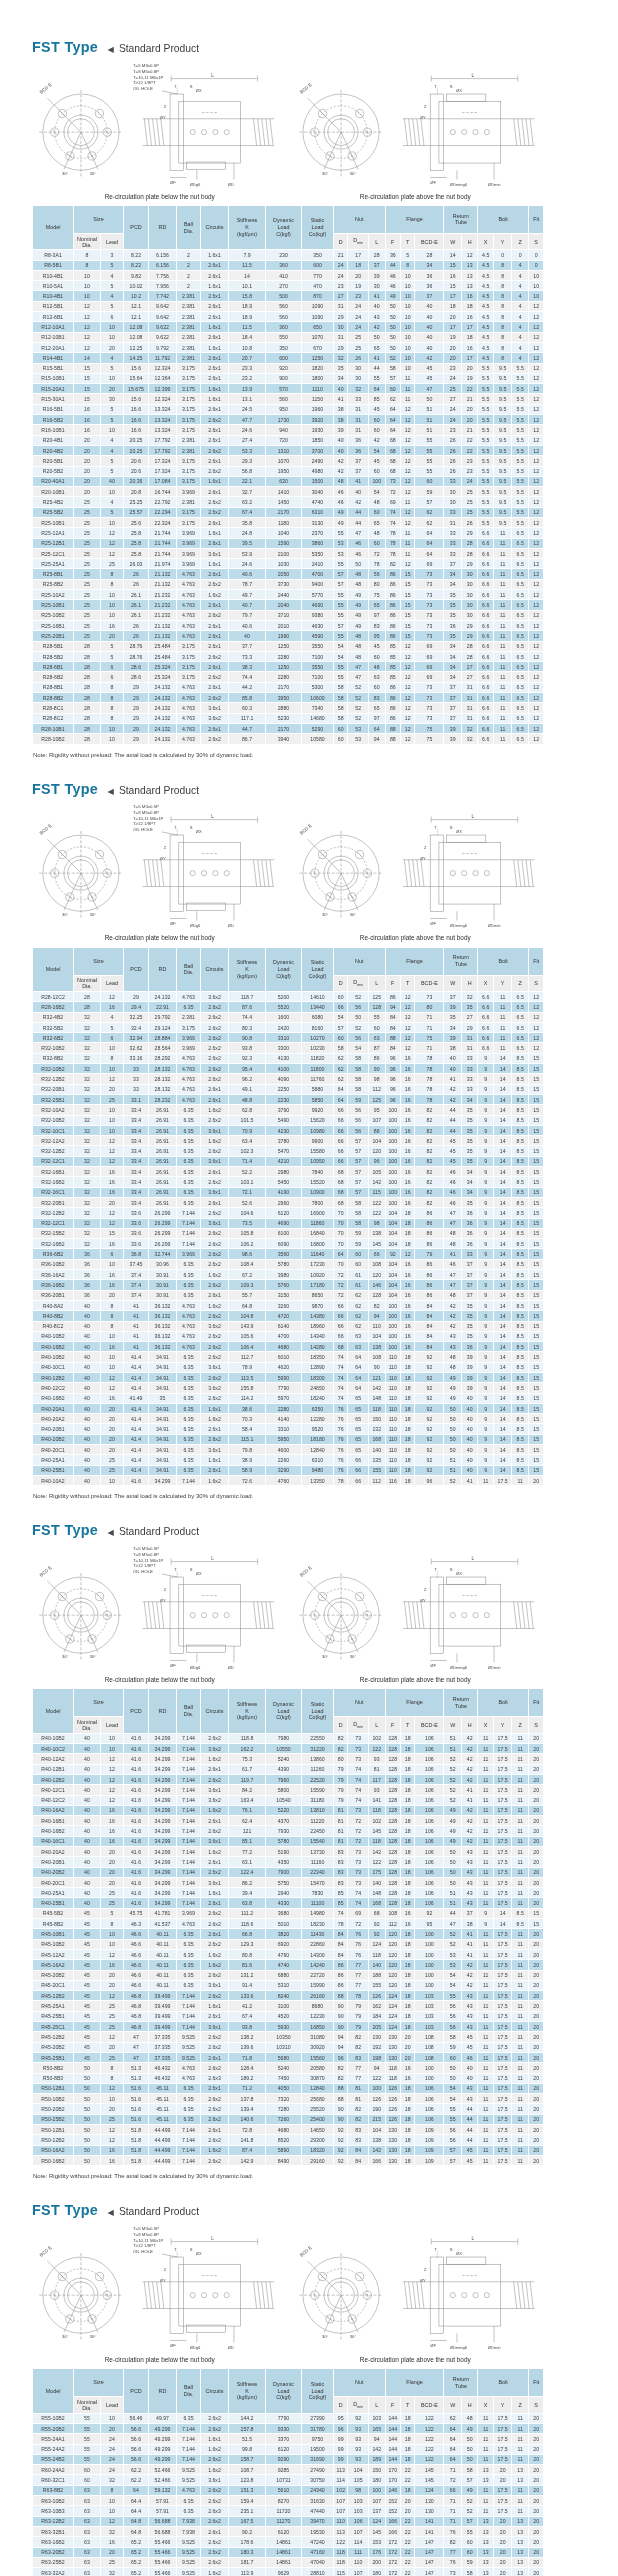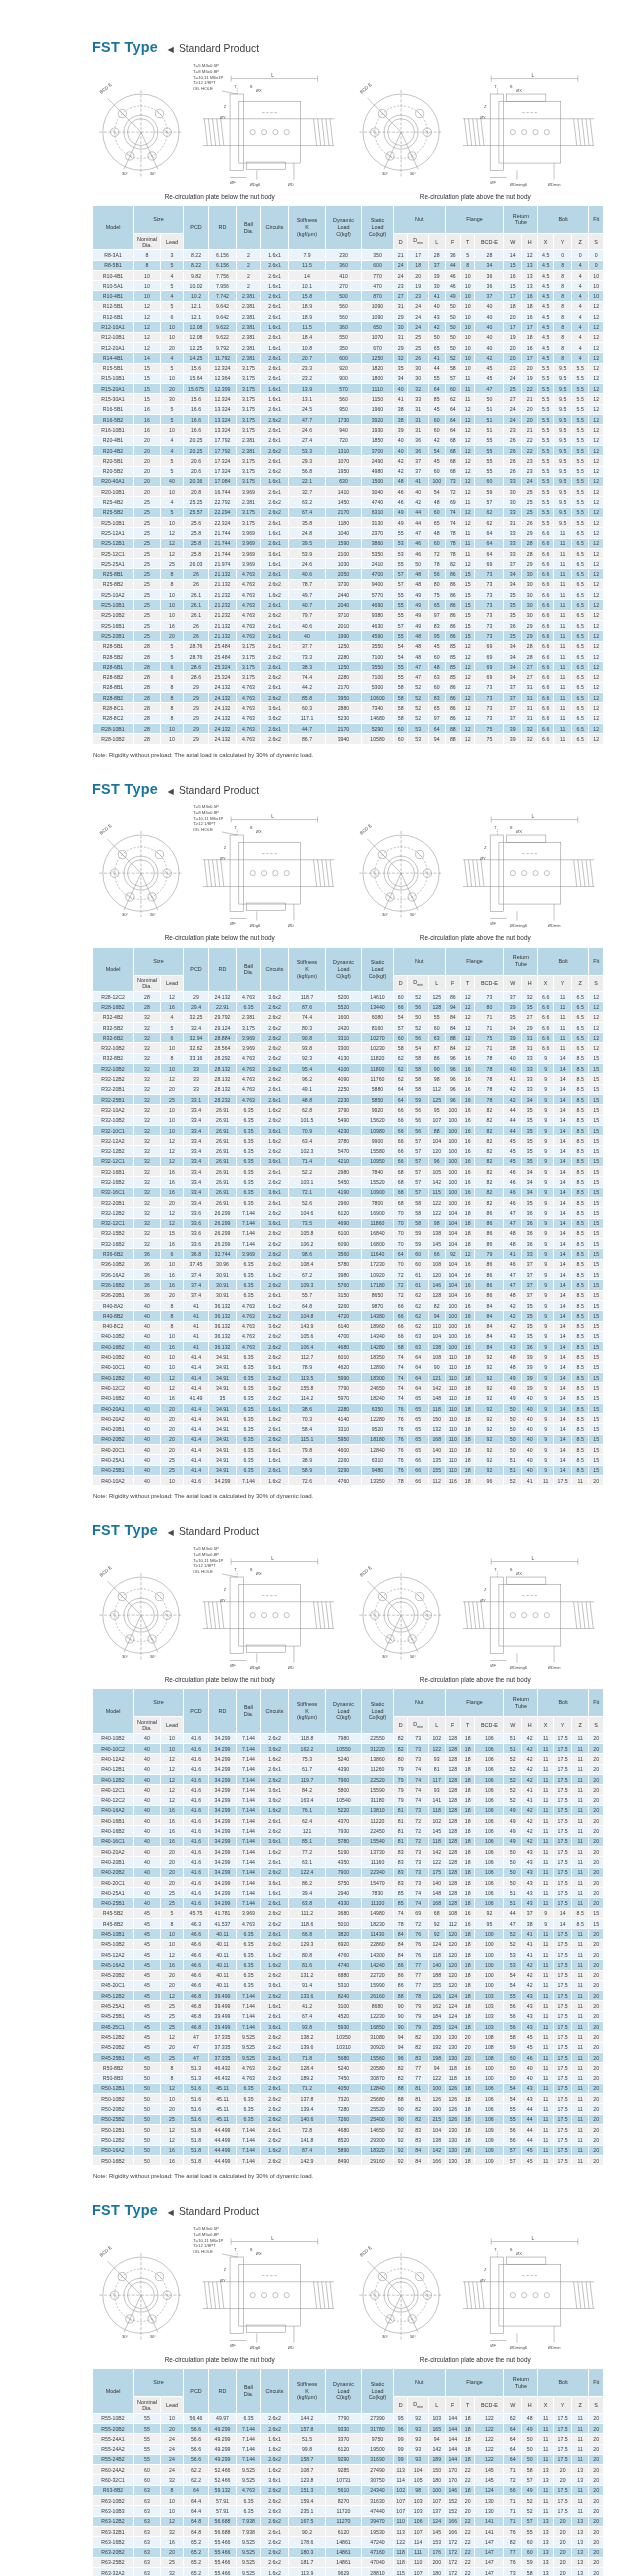--- a/index.html
+++ b/index.html
@@ -1,18 +1,18 @@
 <!DOCTYPE html>
 <html style="font-size:8.2px"><head>
 <meta charset="utf-8">
 <style>
   html,body{margin:0;padding:0;background:#ffffff;}
   body{width:618px;height:3609px;overflow:hidden;font-family:"Liberation Sans",sans-serif;color:#3d3d3d;}
   #page{position:relative;width:618px;}
-  .sec{margin-left:92px;width:511px;}
+  .sec{margin-left:32px;width:511px;}
   .sec.first{padding-top:39px;}
   .sec + .sec{margin-top:23px;}
   .sec-title{height:18.5px;display:flex;align-items:baseline;margin-bottom:3.1px;}
   .fst-title{color:#17759d;font-size:14.4px;font-weight:bold;letter-spacing:0.3px;}
   .tri{color:#4a4a4a;font-size:8.2px;margin:0 5.2px 0 9.3px;}
   .sub-title{color:#3c3c3c;font-size:10.3px;}
   .drawing{width:511px;height:132px;}
   .caps{display:flex;width:511px;margin:0 0 5.2px 0;}
   .caps div{flex:1;text-align:center;font-size:6.4px;color:#2e2e2e;}
   table.spec{border-collapse:collapse;table-layout:fixed;width:511px;font-size:5.2px;}

